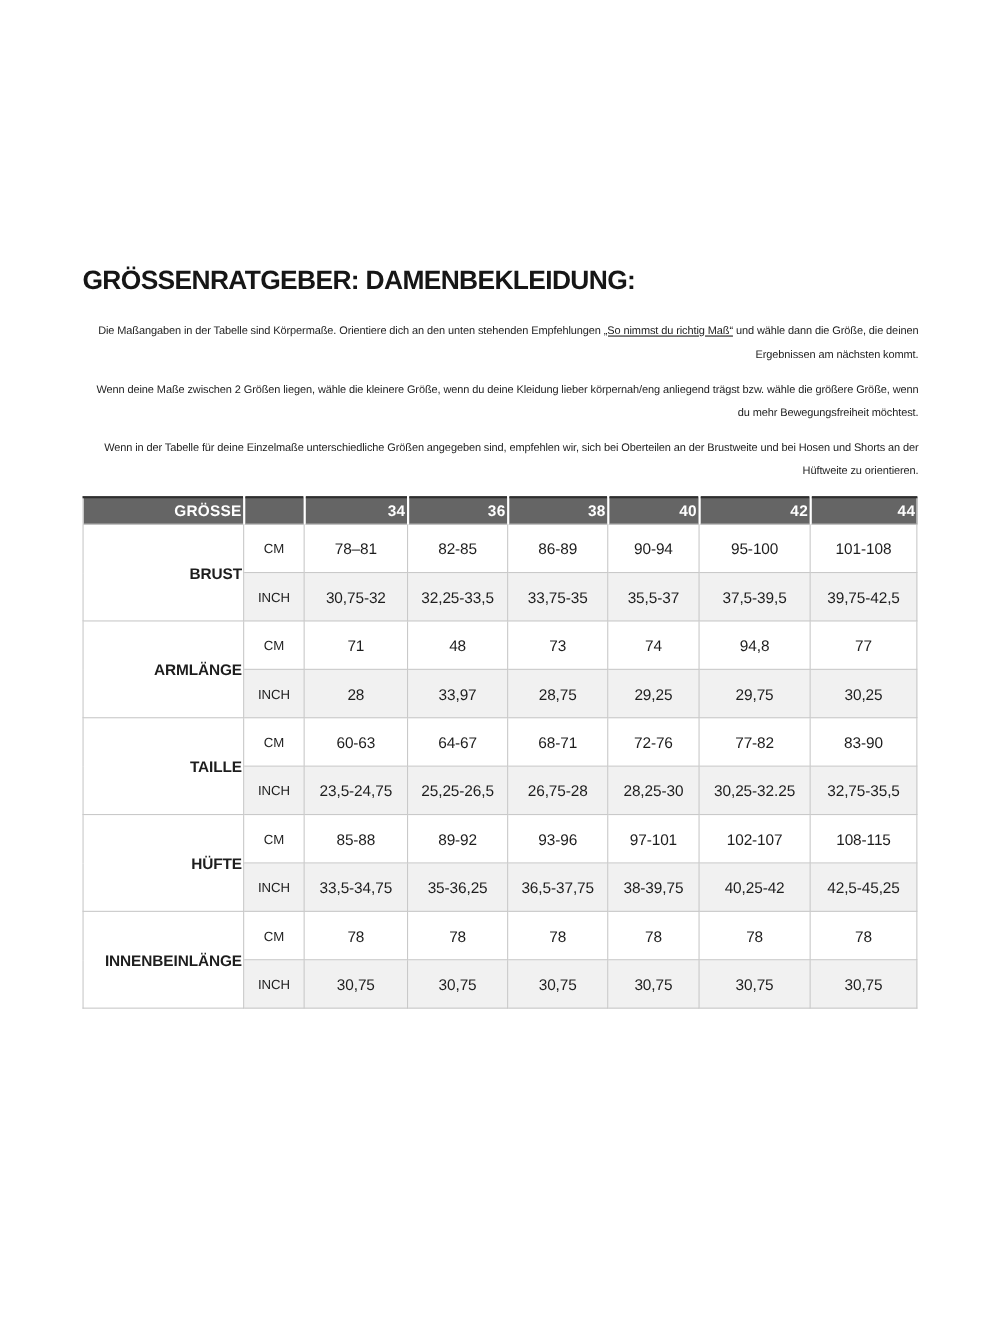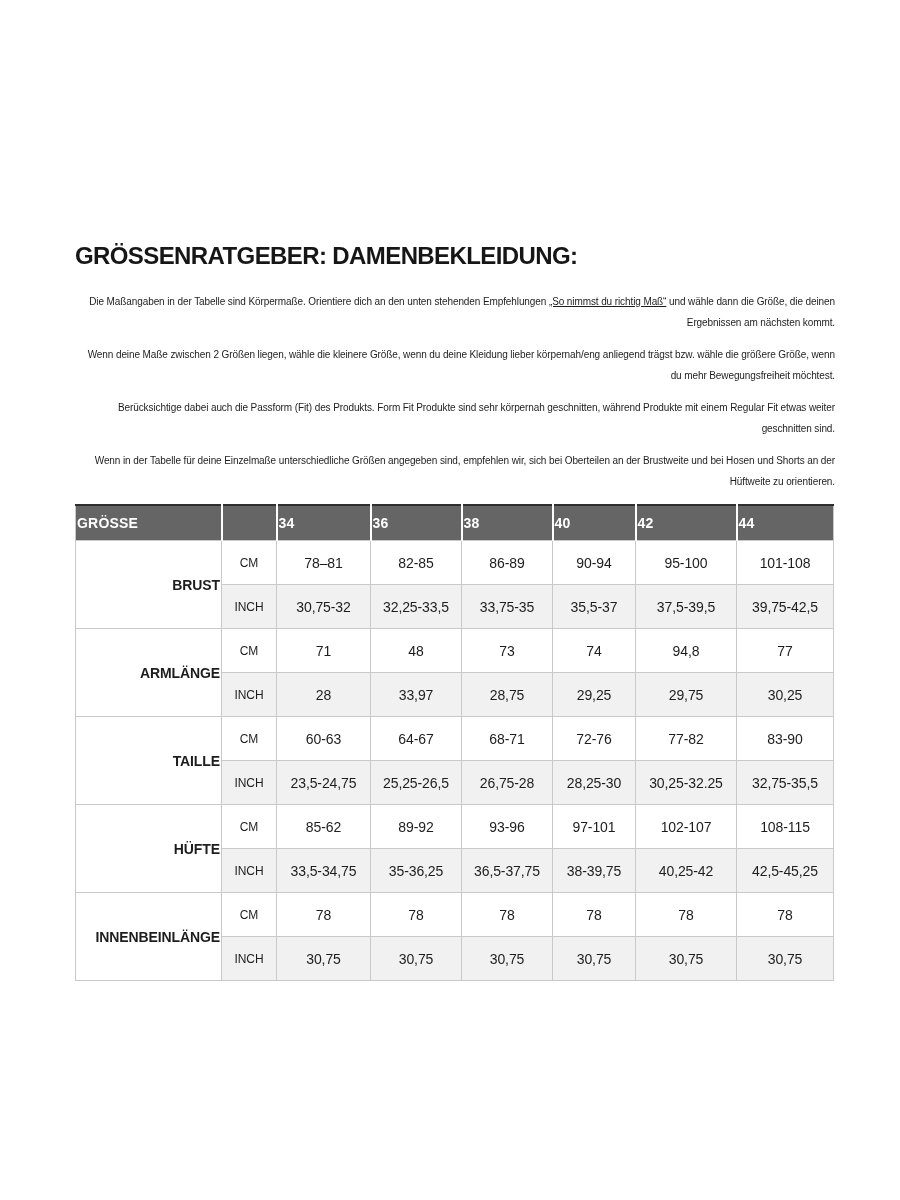--- a/index.html
+++ b/index.html
@@ -53,25 +53,25 @@
     width: 758px;
     margin-top: 12px;
     border-collapse: collapse;
     table-layout: fixed;
     border: 1px solid var(--border);
     border-top: 2px solid var(--table-top);
   }
   table.size-table thead th {
     background: var(--header-bg);
     color: var(--header-text);
-    height: 36px;
+    height: 25px;
     font-size: 14px;
     font-weight: 700;
     letter-spacing: 0.2px;
-    text-align: left;
+    text-align: right;
     border-left: 2px solid #ffffff;
     border-bottom: 1px solid var(--border);
   }
   table.size-table thead th:first-child { border-left: none; }
   table.size-table tbody td {
     border: 1px solid var(--border);
     height: 44px;
     text-align: center;
     vertical-align: middle;
     font-size: 14px;
@@ -97,21 +97,20 @@
 <body>
 
 <div class="page">
 
   <h1 class="title">GRÖSSENRATGEBER: DAMENBEKLEIDUNG:</h1>
 
   <p class="copy"><span>Die Maßangaben in der Tabelle sind Körpermaße. Orientiere dich an den unten stehenden Empfehlungen </span><a class="inline-link">„So nimmst du richtig Maß“</a><span> und wähle dann die Größe, die deinen Ergebnissen am nächsten kommt.</span></p>
 
   <p class="copy">Wenn deine Maße zwischen 2 Größen liegen, wähle die kleinere Größe, wenn du deine Kleidung lieber körpernah/eng anliegend trägst bzw. wähle die größere Größe, wenn du mehr Bewegungsfreiheit möchtest.</p>
 
-  <p class="copy">Berücksichtige dabei auch die Passform (Fit) des Produkts. Form Fit Produkte sind sehr körpernah geschnitten, während Produkte mit einem Regular Fit etwas weiter geschnitten sind.</p>
 
   <p class="copy">Wenn in der Tabelle für deine Einzelmaße unterschiedliche Größen angegeben sind, empfehlen wir, sich bei Oberteilen an der Brustweite und bei Hosen und Shorts an der Hüftweite zu orientieren.</p>
 
   <table class="size-table">
     <colgroup>
       <col style="width:146px">
         <col style="width:55px">
         <col style="width:94px">
         <col style="width:91px">
         <col style="width:91px">
@@ -189,21 +188,21 @@
         <td>25,25-26,5</td>
         <td>26,75-28</td>
         <td>28,25-30</td>
         <td>30,25-32.25</td>
         <td>32,75-35,5</td>
       </tr>
 
       <tr>
         <td class="lbl" rowspan="2">HÜFTE</td>
         <td class="unit">CM</td>
-        <td>85-62</td>
+        <td>85-88</td>
         <td>89-92</td>
         <td>93-96</td>
         <td>97-101</td>
         <td>102-107</td>
         <td>108-115</td>
       </tr>
       <tr class="stripe">
         <td class="unit">INCH</td>
         <td>33,5-34,75</td>
         <td>35-36,25</td>

